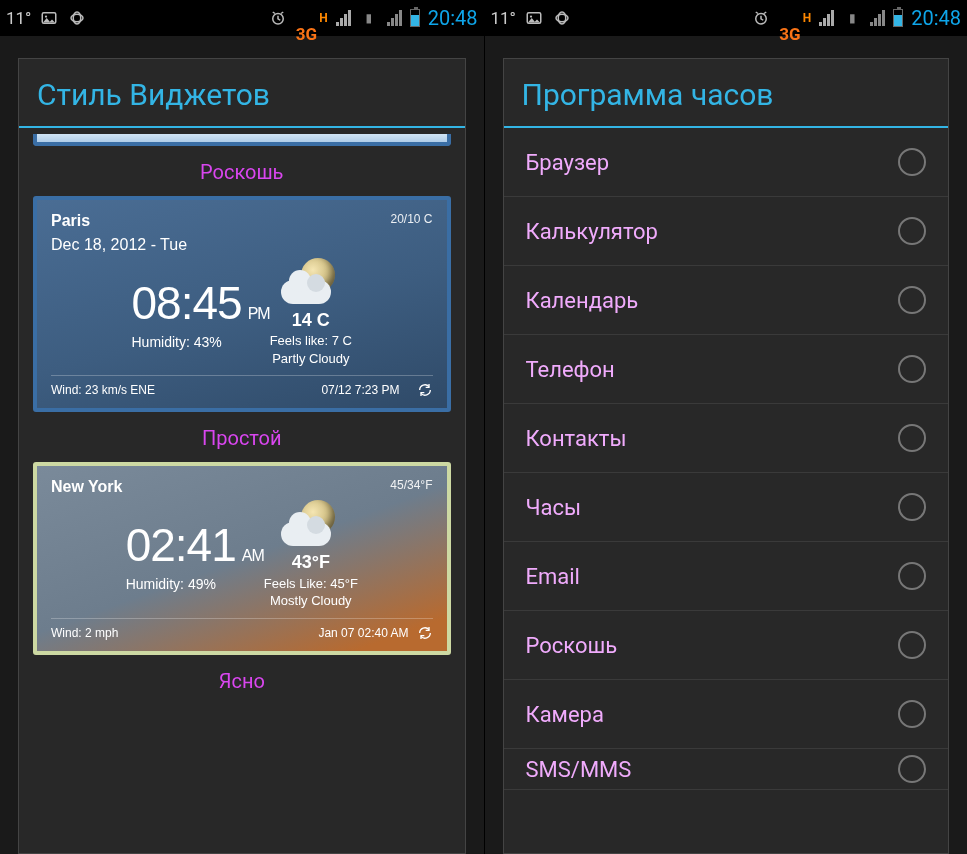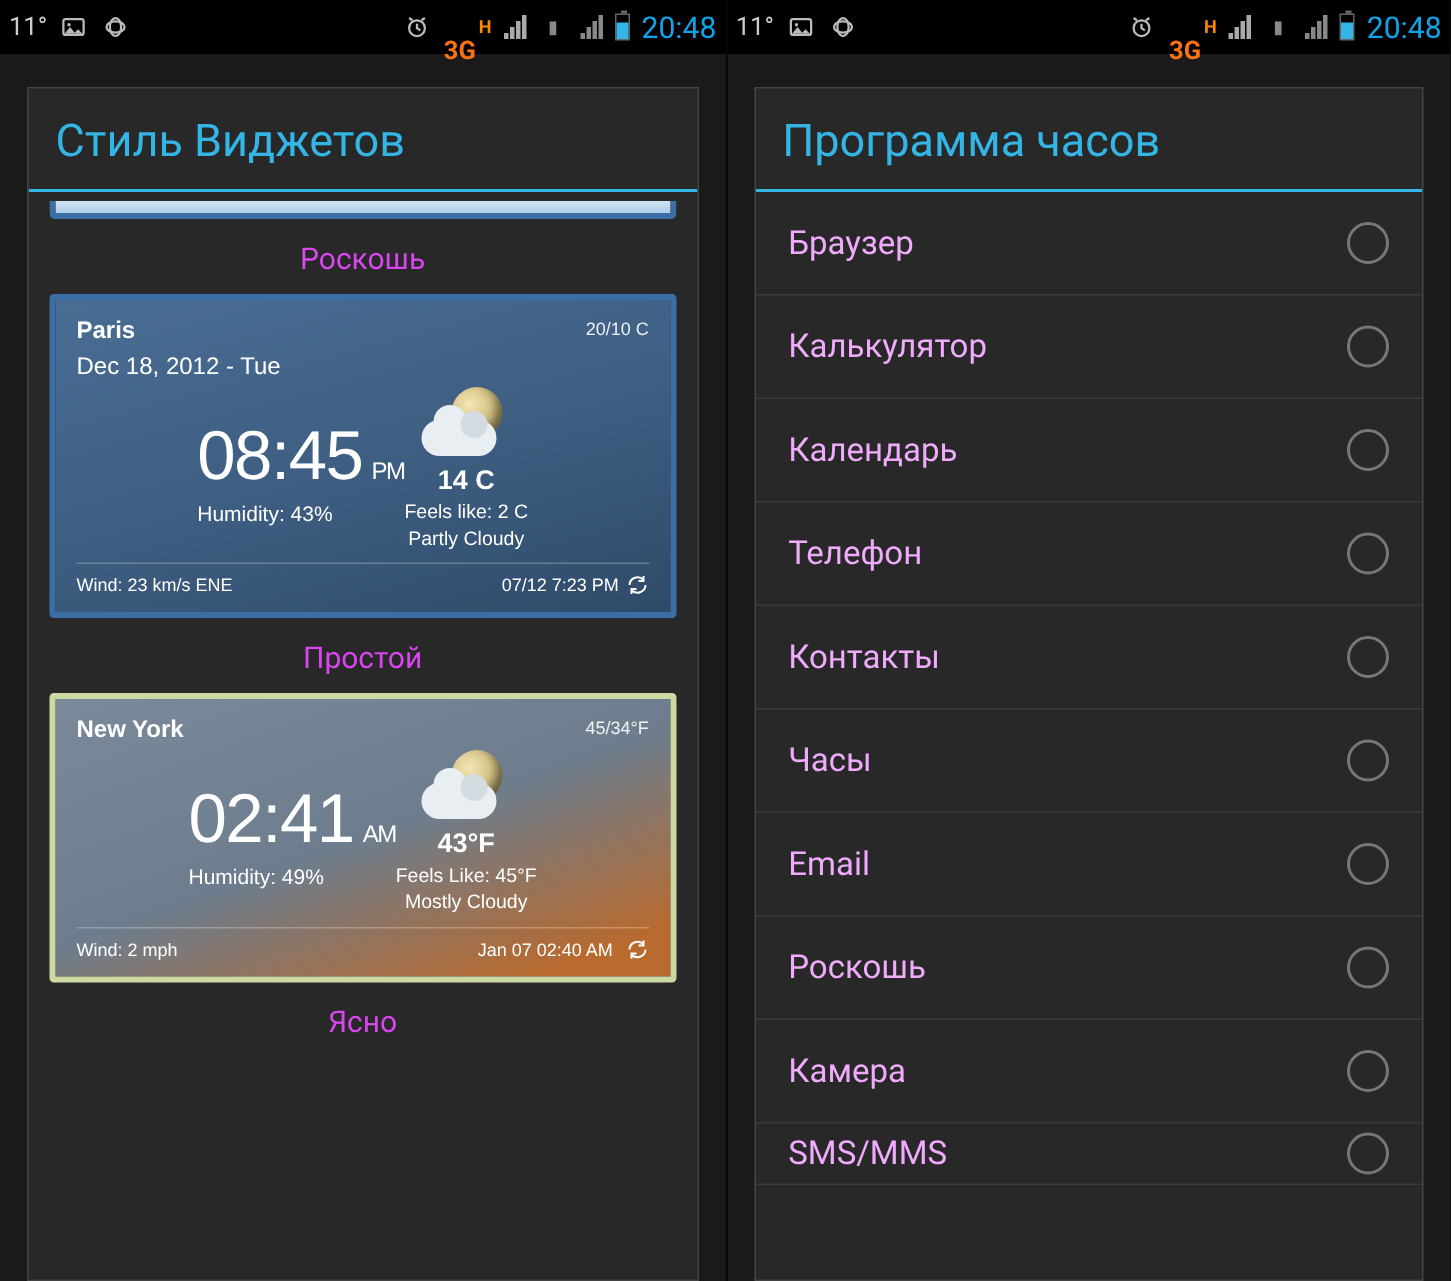--- a/index.html
+++ b/index.html
@@ -221,27 +221,27 @@
                   <span class="w-ampm">PM</span>
                 </div>
                 <div class="w-hum">Humidity: 43%</div>
               </div>
               <div class="w-right">
                 <div class="w-moon">
                     <div class="moon"></div>
                     <div class="cloud"></div>
                   </div>
                 <div class="w-temp">14 C</div>
-                <div>Feels like: 2 C</div>
+                <div>Feels like: 7 C</div>
                 <div>Partly Cloudy</div>
               </div>
             </div>
             <div class="w-footer">
               <span>Wind: 23 km/s ENE</span>
-              <span style="display:flex;align-items:center;gap:4px">
+              <span style="display:flex;align-items:center;gap:17px">
                 <span>07/12 7:23 PM</span>
                 <svg class="w-refresh" viewBox="0 0 24 24" fill="none" stroke="#fff" stroke-width="2">
                     <path d="M4 12a8 8 0 0 1 14-5M20 12a8 8 0 0 1-14 5"></path>
                     <path d="M18 3v5h-5M6 21v-5h5"></path>
                   </svg>
               </span>
             </div>
           </div>
 
           <div class="style-caption">Простой</div>

